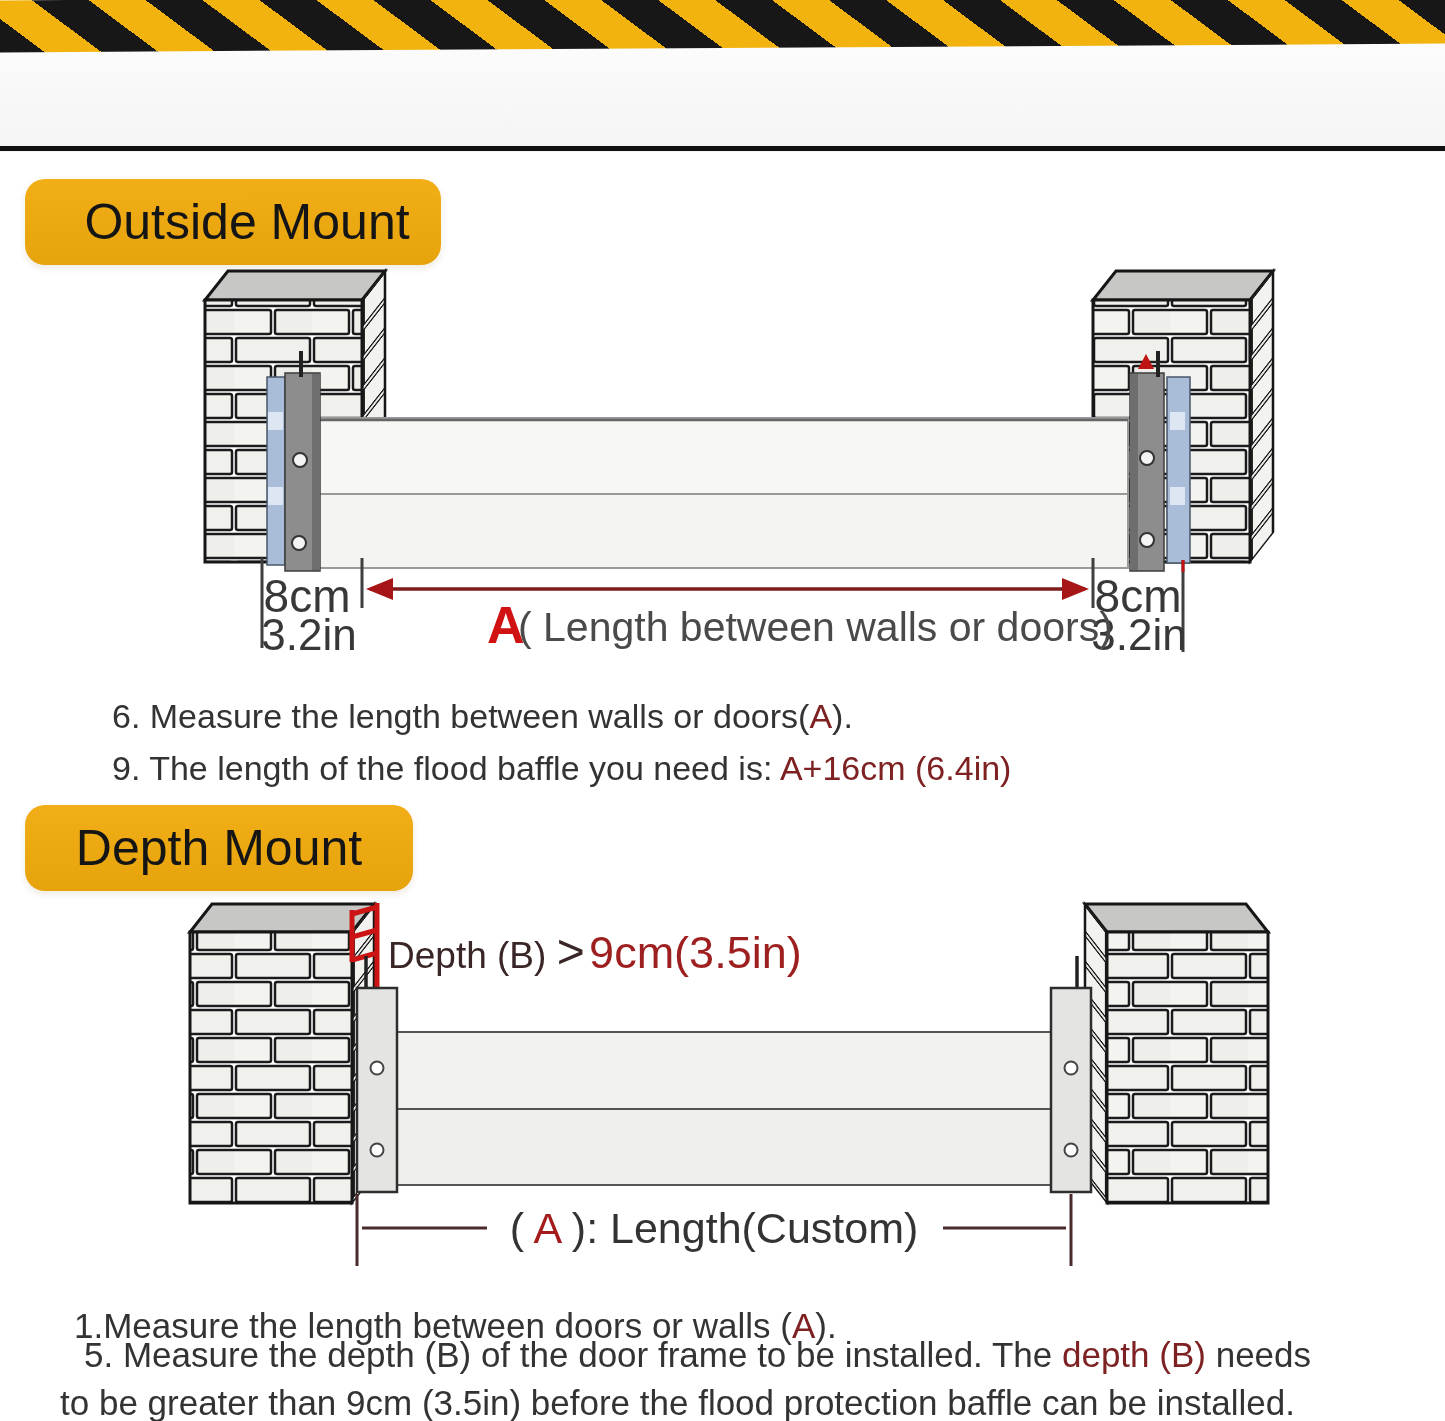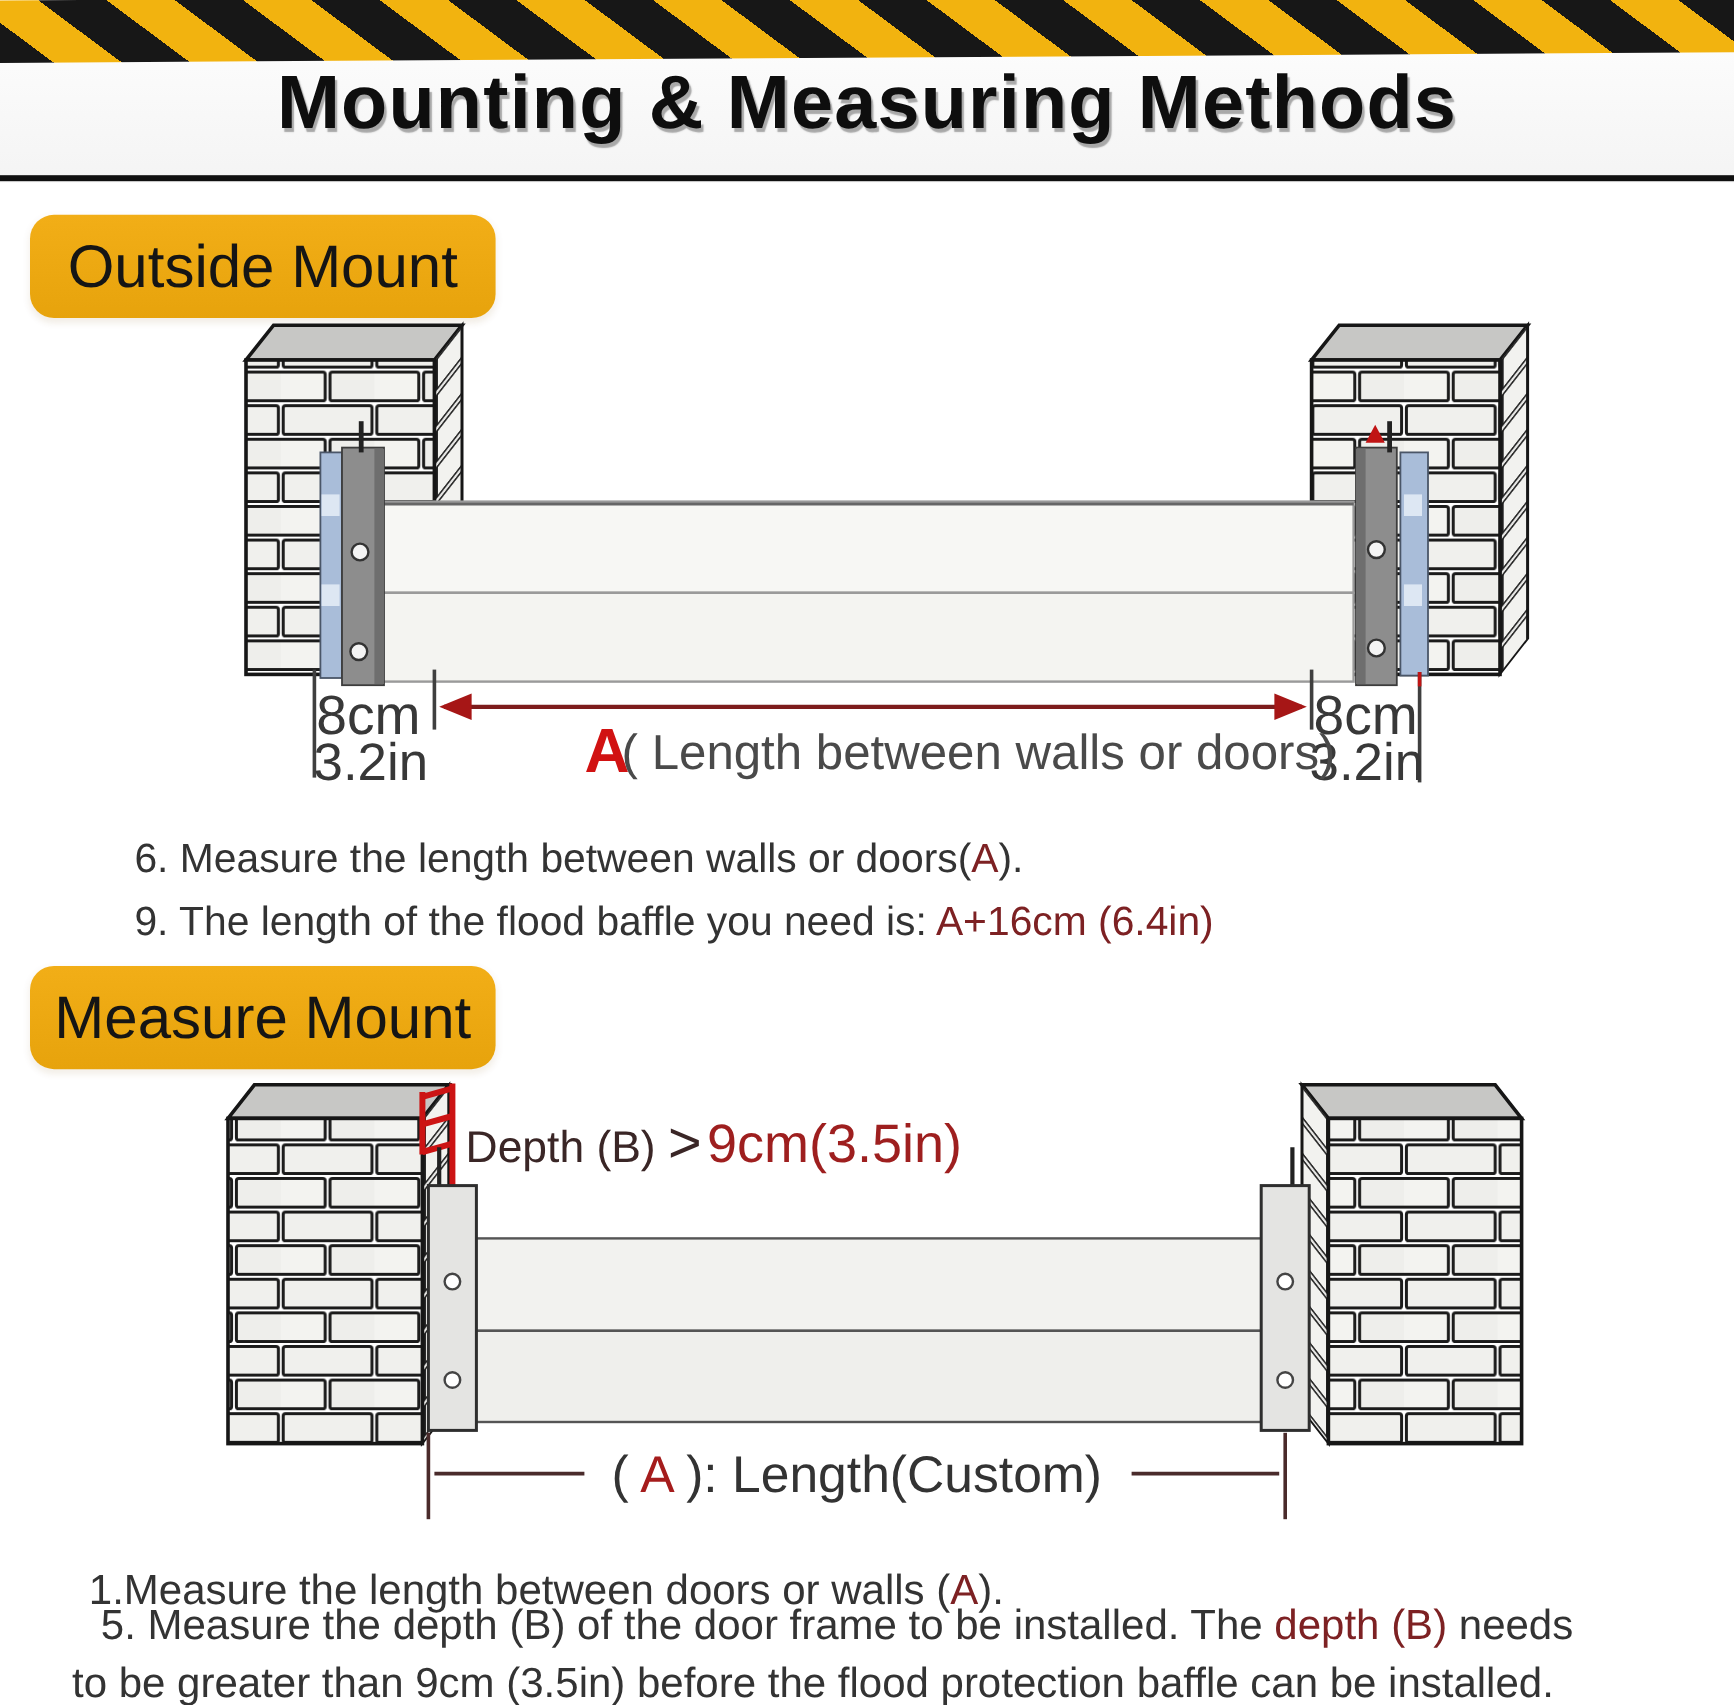--- a/index.html
+++ b/index.html
@@ -15,21 +15,21 @@
          font-size:63px;font-weight:bold;letter-spacing:1px;color:#0e0e0e;
          text-shadow:2px 3px 1px rgba(90,90,90,.5), -1px -1px 0 rgba(255,255,255,.6);}
   .header-rule{position:absolute;top:146px;left:0;width:100%;height:5px;background:#101010;}
 
   
   .badge{position:absolute;left:25px;width:388px;height:86px;border-radius:20px;
          background:linear-gradient(180deg,#f2ae17,#e7a30c);
          display:flex;align-items:center;justify-content:center;
          font-size:50px;color:#151515;
          box-shadow:0 0 16px rgba(255,255,255,.9), 0 3px 6px rgba(120,80,0,.18);}
-  .badge-outside{top:179px;}
+  .badge-outside{top:179px;padding-left:28px;}
   .badge-inside{top:805px;}
 
   
   .diagram{position:absolute;left:0;}
   .diagram-1{top:255px;width:1445px;height:440px;}
   .diagram-2{top:898px;width:1445px;height:372px;}
   svg text{font-family:"Liberation Sans","DejaVu Sans",sans-serif;}
 
   
   .step{position:absolute;margin:0;font-size:34px;line-height:1.2;color:#333333;white-space:nowrap;}
@@ -38,21 +38,20 @@
   .step-o2{left:112px;top:748px;}
   .step-i1{left:74px;top:1305px;font-size:35px;}
   .step-i2{left:84px;top:1334px;font-size:35px;}
   .step-i3{left:60px;top:1382px;font-size:35px;}
 </style>
 </head>
 <body>
 
 <header class="hazard-header">
   <div class="stripes"></div>
-  <h1 class="title">Mounting &amp; Measuring Methods</h1>
   <div class="header-rule"></div>
 </header>
 
 <div class="badge badge-outside">
   <span>Outside Mount</span>
 </div>
 
 <svg class="diagram diagram-1" viewBox="0 255 1445 440">
   <defs>
     <pattern id="bricks" width="78" height="56" patternUnits="userSpaceOnUse">
@@ -128,21 +127,21 @@
     <text x="1139" y="650" font-size="44" fill="#383838" text-anchor="middle">3.2in</text>
     <text x="487" y="643" font-size="52" font-weight="bold" fill="#d11212">A</text>
     <text x="518" y="641" font-size="41" fill="#4a4a4a">( Length between walls or doors)</text>
   </g>
 </svg>
 
 <p class="step step-o1"><span>6. Measure the length between walls or doors(</span><span class="maroon">A</span><span>).</span></p>
 <p class="step step-o2"><span>9. The length of the flood baffle you need is: </span><span class="maroon">A+16cm (6.4in)</span></p>
 
 <div class="badge badge-inside">
-  <span>Measure Mount</span>
+  <span>Depth Mount</span>
 </div>
 
 <svg class="diagram diagram-2" viewBox="0 898 1445 372">
 
   <g>
     <polygon points="190,932 352,932 374,904 212,904" fill="#c7c7c5" stroke="#161616" stroke-width="3"></polygon>
     <g transform="translate(352,932) skewY(-52)">
       <rect x="0" y="0" width="22" height="271" fill="url(#rows)" stroke="#161616" stroke-width="2.5"></rect>
     </g>
     <rect x="190" y="932" width="162" height="271" fill="url(#bricks)" stroke="#161616" stroke-width="3"></rect>

